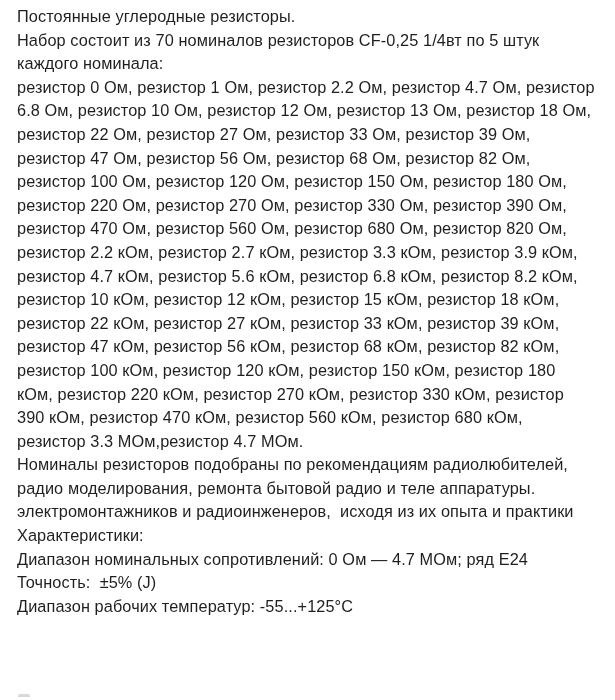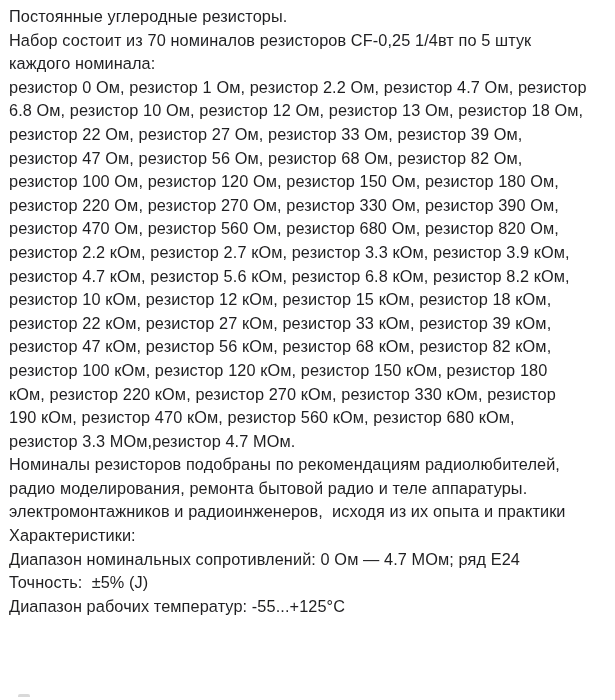--- a/index.html
+++ b/index.html
@@ -6,21 +6,21 @@
     margin: 0;
     padding: 0;
     width: 615px;
     height: 700px;
     background: #ffffff;
     overflow: hidden;
   }
   .doc {
     box-sizing: border-box;
     width: 615px;
-    padding: 5px 12px 0 9px;
+    padding: 5px 12px 0 17px;
     font-family: "Liberation Sans", "DejaVu Sans", sans-serif;
     font-size: 16.3px;
     line-height: 23.6px;
     color: #1f1f21;
     font-weight: 400;
     letter-spacing: 0.1px;
   }
   .line {
     white-space: pre;
     overflow: visible;
@@ -50,21 +50,21 @@
     <div class="line">резистор 100 Ом, резистор 120 Ом, резистор 150 Ом, резистор 180 Ом,</div>
     <div class="line">резистор 220 Ом, резистор 270 Ом, резистор 330 Ом, резистор 390 Ом,</div>
     <div class="line">резистор 470 Ом, резистор 560 Ом, резистор 680 Ом, резистор 820 Ом,</div>
     <div class="line">резистор 2.2 кОм, резистор 2.7 кОм, резистор 3.3 кОм, резистор 3.9 кОм,</div>
     <div class="line">резистор 4.7 кОм, резистор 5.6 кОм, резистор 6.8 кОм, резистор 8.2 кОм,</div>
     <div class="line">резистор 10 кОм, резистор 12 кОм, резистор 15 кОм, резистор 18 кОм,</div>
     <div class="line">резистор 22 кОм, резистор 27 кОм, резистор 33 кОм, резистор 39 кОм,</div>
     <div class="line">резистор 47 кОм, резистор 56 кОм, резистор 68 кОм, резистор 82 кОм,</div>
     <div class="line">резистор 100 кОм, резистор 120 кОм, резистор 150 кОм, резистор 180</div>
     <div class="line">кОм, резистор 220 кОм, резистор 270 кОм, резистор 330 кОм, резистор</div>
-    <div class="line">190 кОм, резистор 470 кОм, резистор 560 кОм, резистор 680 кОм,</div>
+    <div class="line">390 кОм, резистор 470 кОм, резистор 560 кОм, резистор 680 кОм,</div>
     <div class="line">резистор 3.3 МОм,резистор 4.7 МОм.</div>
     <div class="line">Номиналы резисторов подобраны по рекомендациям радиолюбителей,</div>
     <div class="line">радио моделирования, ремонта бытовой радио и теле аппаратуры.</div>
     <div class="line">электромонтажников и радиоинженеров,  исходя из их опыта и практики</div>
     <div class="line">Характеристики:</div>
     <div class="line">Диапазон номинальных сопротивлений: 0 Ом — 4.7 МОм; ряд E24</div>
     <div class="line">Точность:  ±5% (J)</div>
     <div class="line">Диапазон рабочих температур: -55...+125°C</div>
   </div>
 

